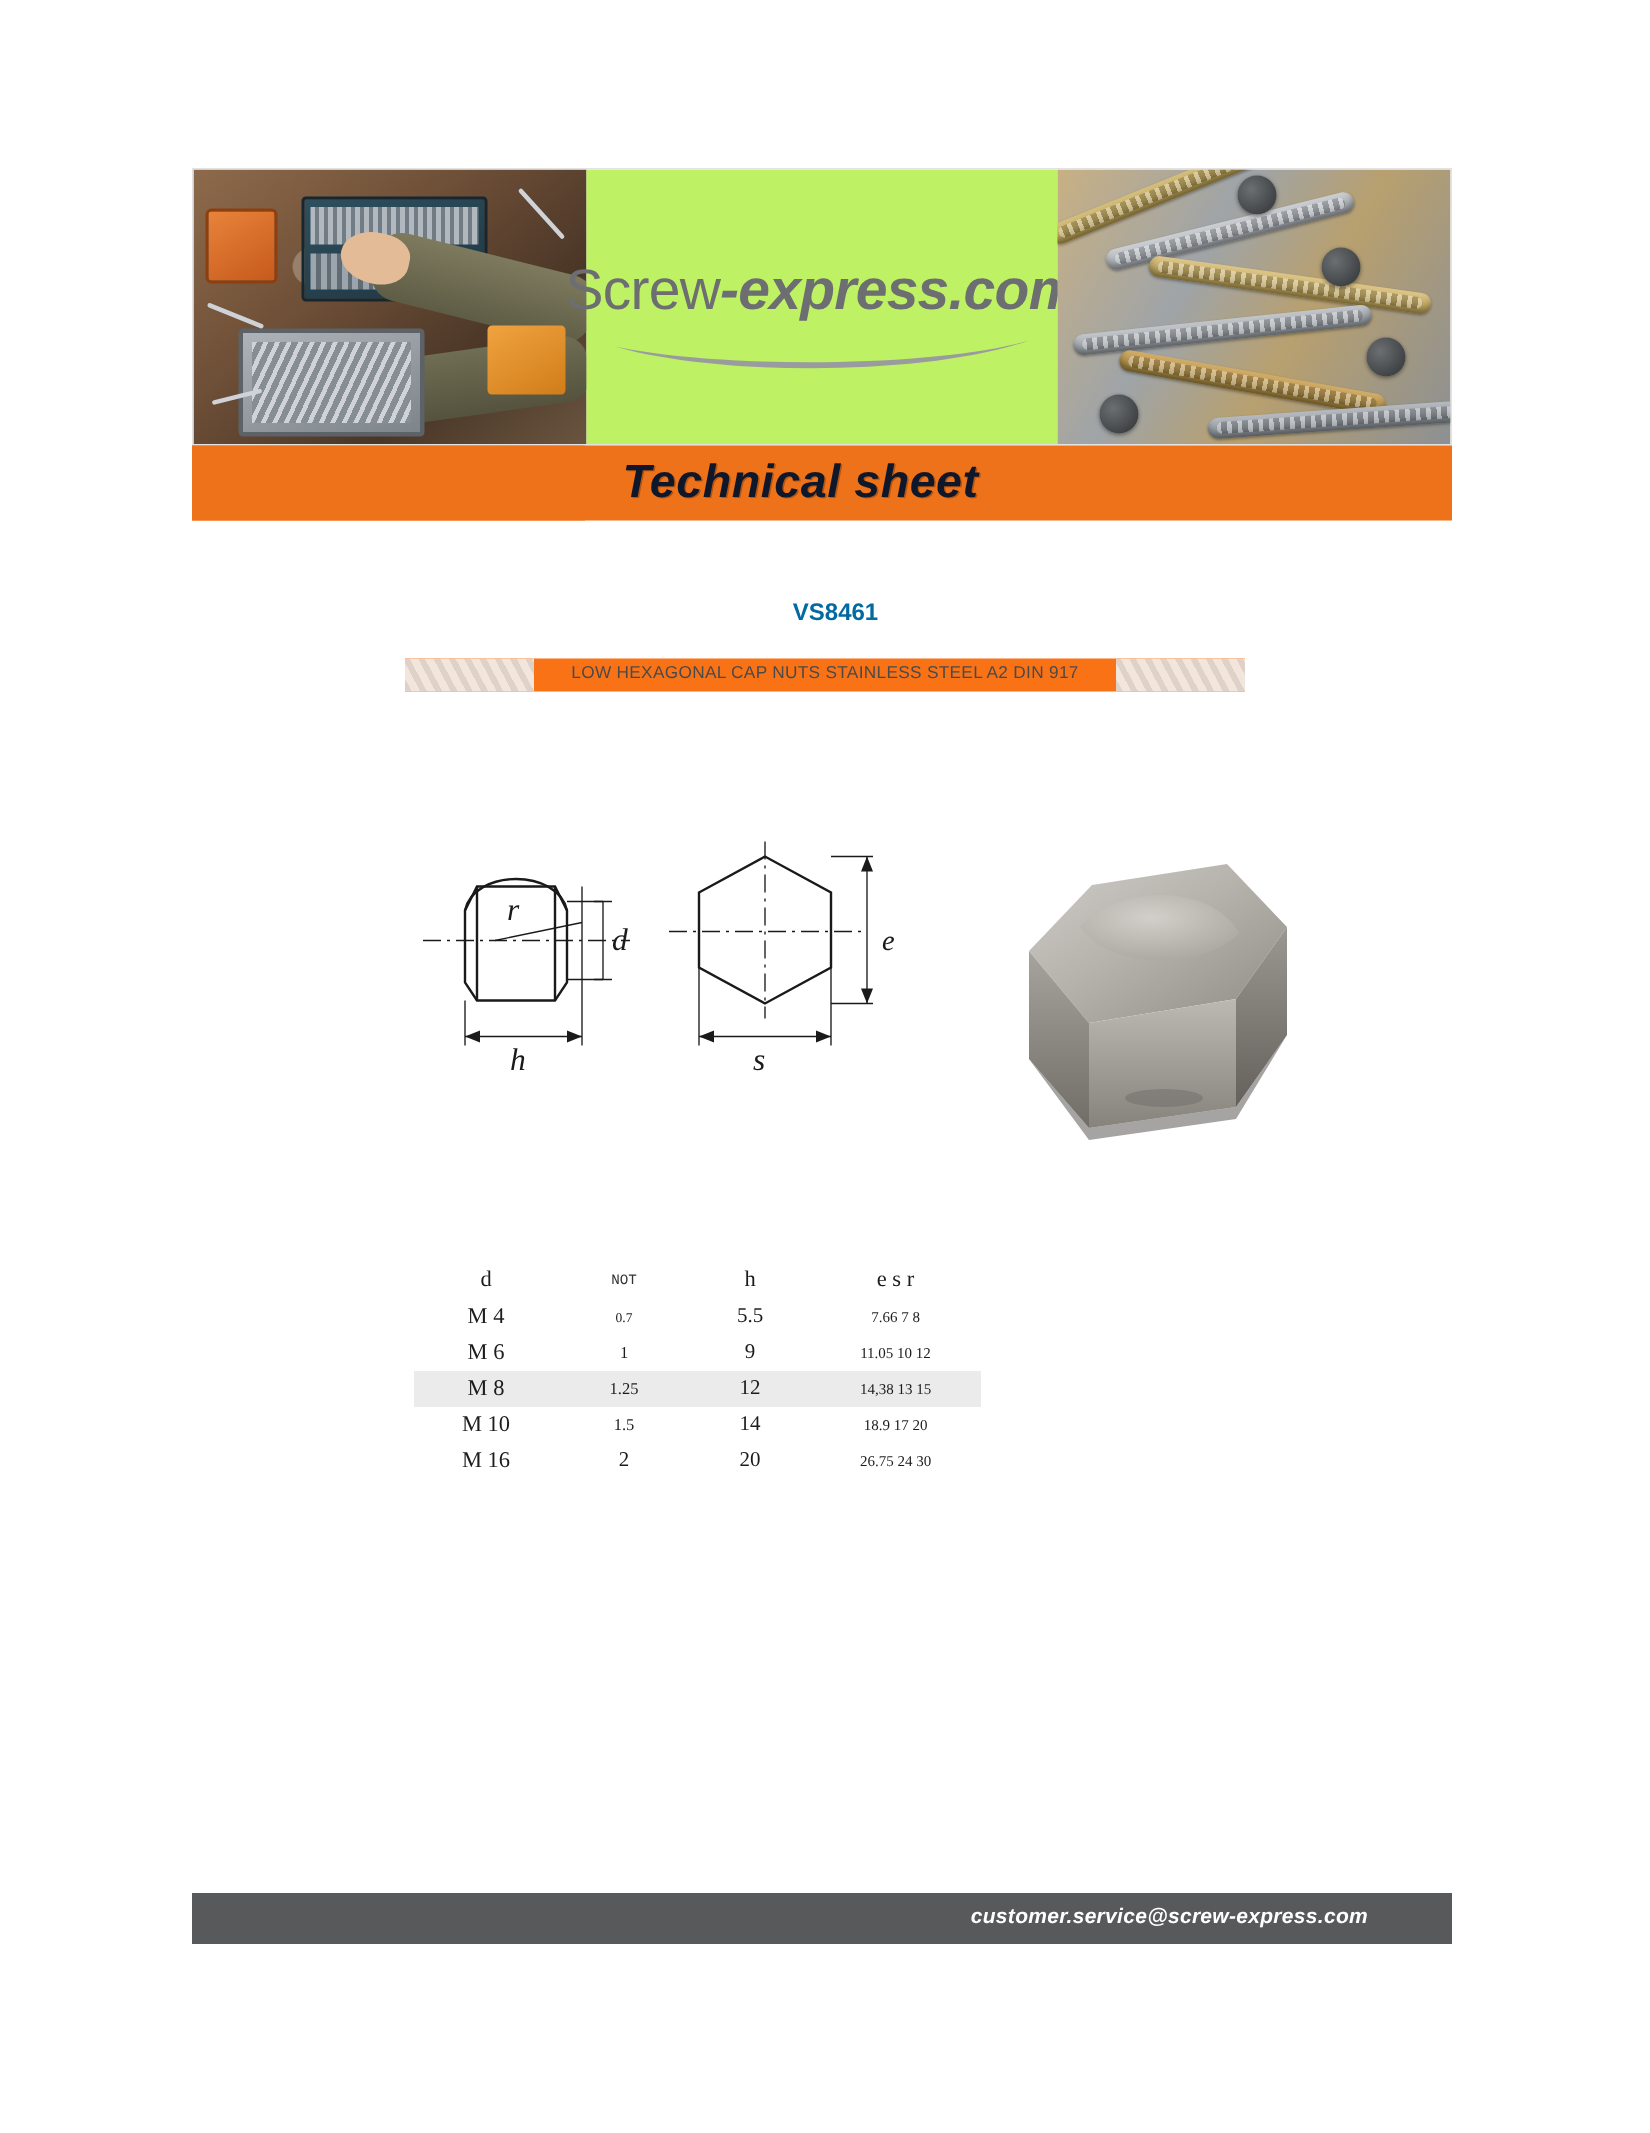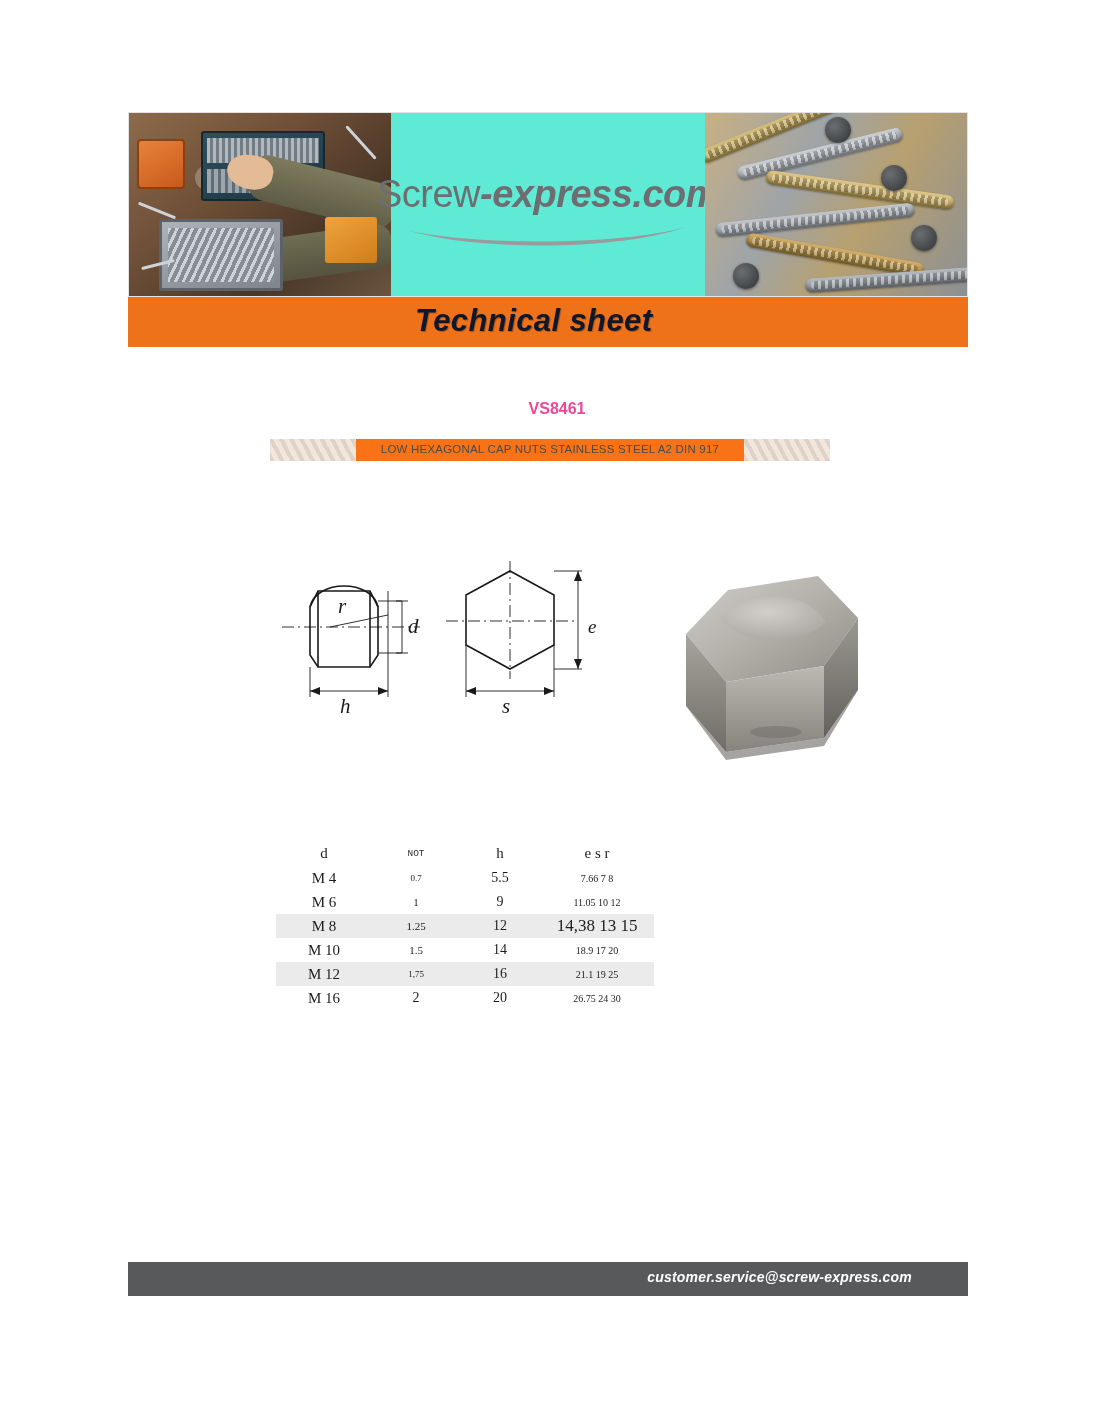--- a/index.html
+++ b/index.html
@@ -165,21 +165,21 @@
     width: 26px; height: 26px;
     border-radius: 50%;
     background: radial-gradient(circle at 35% 35%, #6b6f72, #303335);
     box-shadow: 0 1px 3px rgba(0,0,0,.45);
   }
 
   .header-mid {
     position: absolute;
     left: 262px; top: 0;
     right: 262px; bottom: 0;
-    background: #5eead4;
+    background: #bef264;
   }
   .brand {
     position: absolute;
     left: 50%;
     top: 60px;
     transform: translateX(-50%);
     white-space: nowrap;
     font-size: 38px;
     letter-spacing: -0.5px;
   }
@@ -222,21 +222,21 @@
   }
 
   
   .product-code {
     position: absolute;
     left: 0; right: 0;
     top: 400px;
     text-align: center;
     font-size: 16px;
     font-weight: bold;
-    color: #ec4899;
+    color: #0369a1;
     padding-left: 14px;
   }
   .product-desc-wrap {
     position: absolute;
     left: 50%;
     top: 439px;
     transform: translateX(-50%);
     width: 560px;
     height: 22px;
     background: #f97316;
@@ -313,21 +313,21 @@
   .col-h { width: 80px; }
   .col-esr { width: 114px; }
 
   .spec-table td.v-d { font-size: 15px; }
   .spec-table td.v-not { font-size: 9px; }
   .spec-table td.v-not.big { font-size: 14px; }
   .spec-table td.v-not.mid { font-size: 11px; }
   .spec-table td.v-h { font-size: 14px; }
   .spec-table td.v-h.sm { font-size: 14px; }
   .spec-table td.v-esr { font-size: 10px; }
-  .spec-table td.v-esr.big { font-size: 17px; margin-top: 17px; }
+  .spec-table td.v-esr.big { font-size: 10px; margin-top: 17px; }
 
   
   .footer {
     position: absolute;
     left: 128px;
     top: 1262px;
     width: 840px;
     height: 34px;
     background: #58595b;
   }
@@ -510,26 +510,20 @@
         <td class="v-not mid">1.25</td>
         <td class="v-h">12</td>
         <td class="v-esr big">14,38  13   15</td>
       </tr>
       <tr>
         <td class="v-d">M 10</td>
         <td class="v-not mid">1.5</td>
         <td class="v-h">14</td>
         <td class="v-esr">18.9 17 20</td>
       </tr>
-      <tr class="alt">
-        <td class="v-d">M 12</td>
-        <td class="v-not">1,75</td>
-        <td class="v-h">16</td>
-        <td class="v-esr">21.1 19 25</td>
-      </tr>
       <tr>
         <td class="v-d">M 16</td>
         <td class="v-not big">2</td>
         <td class="v-h">20</td>
         <td class="v-esr">26.75 24 30</td>
       </tr>
     </tbody>
   </table>
 
   <div class="footer">

